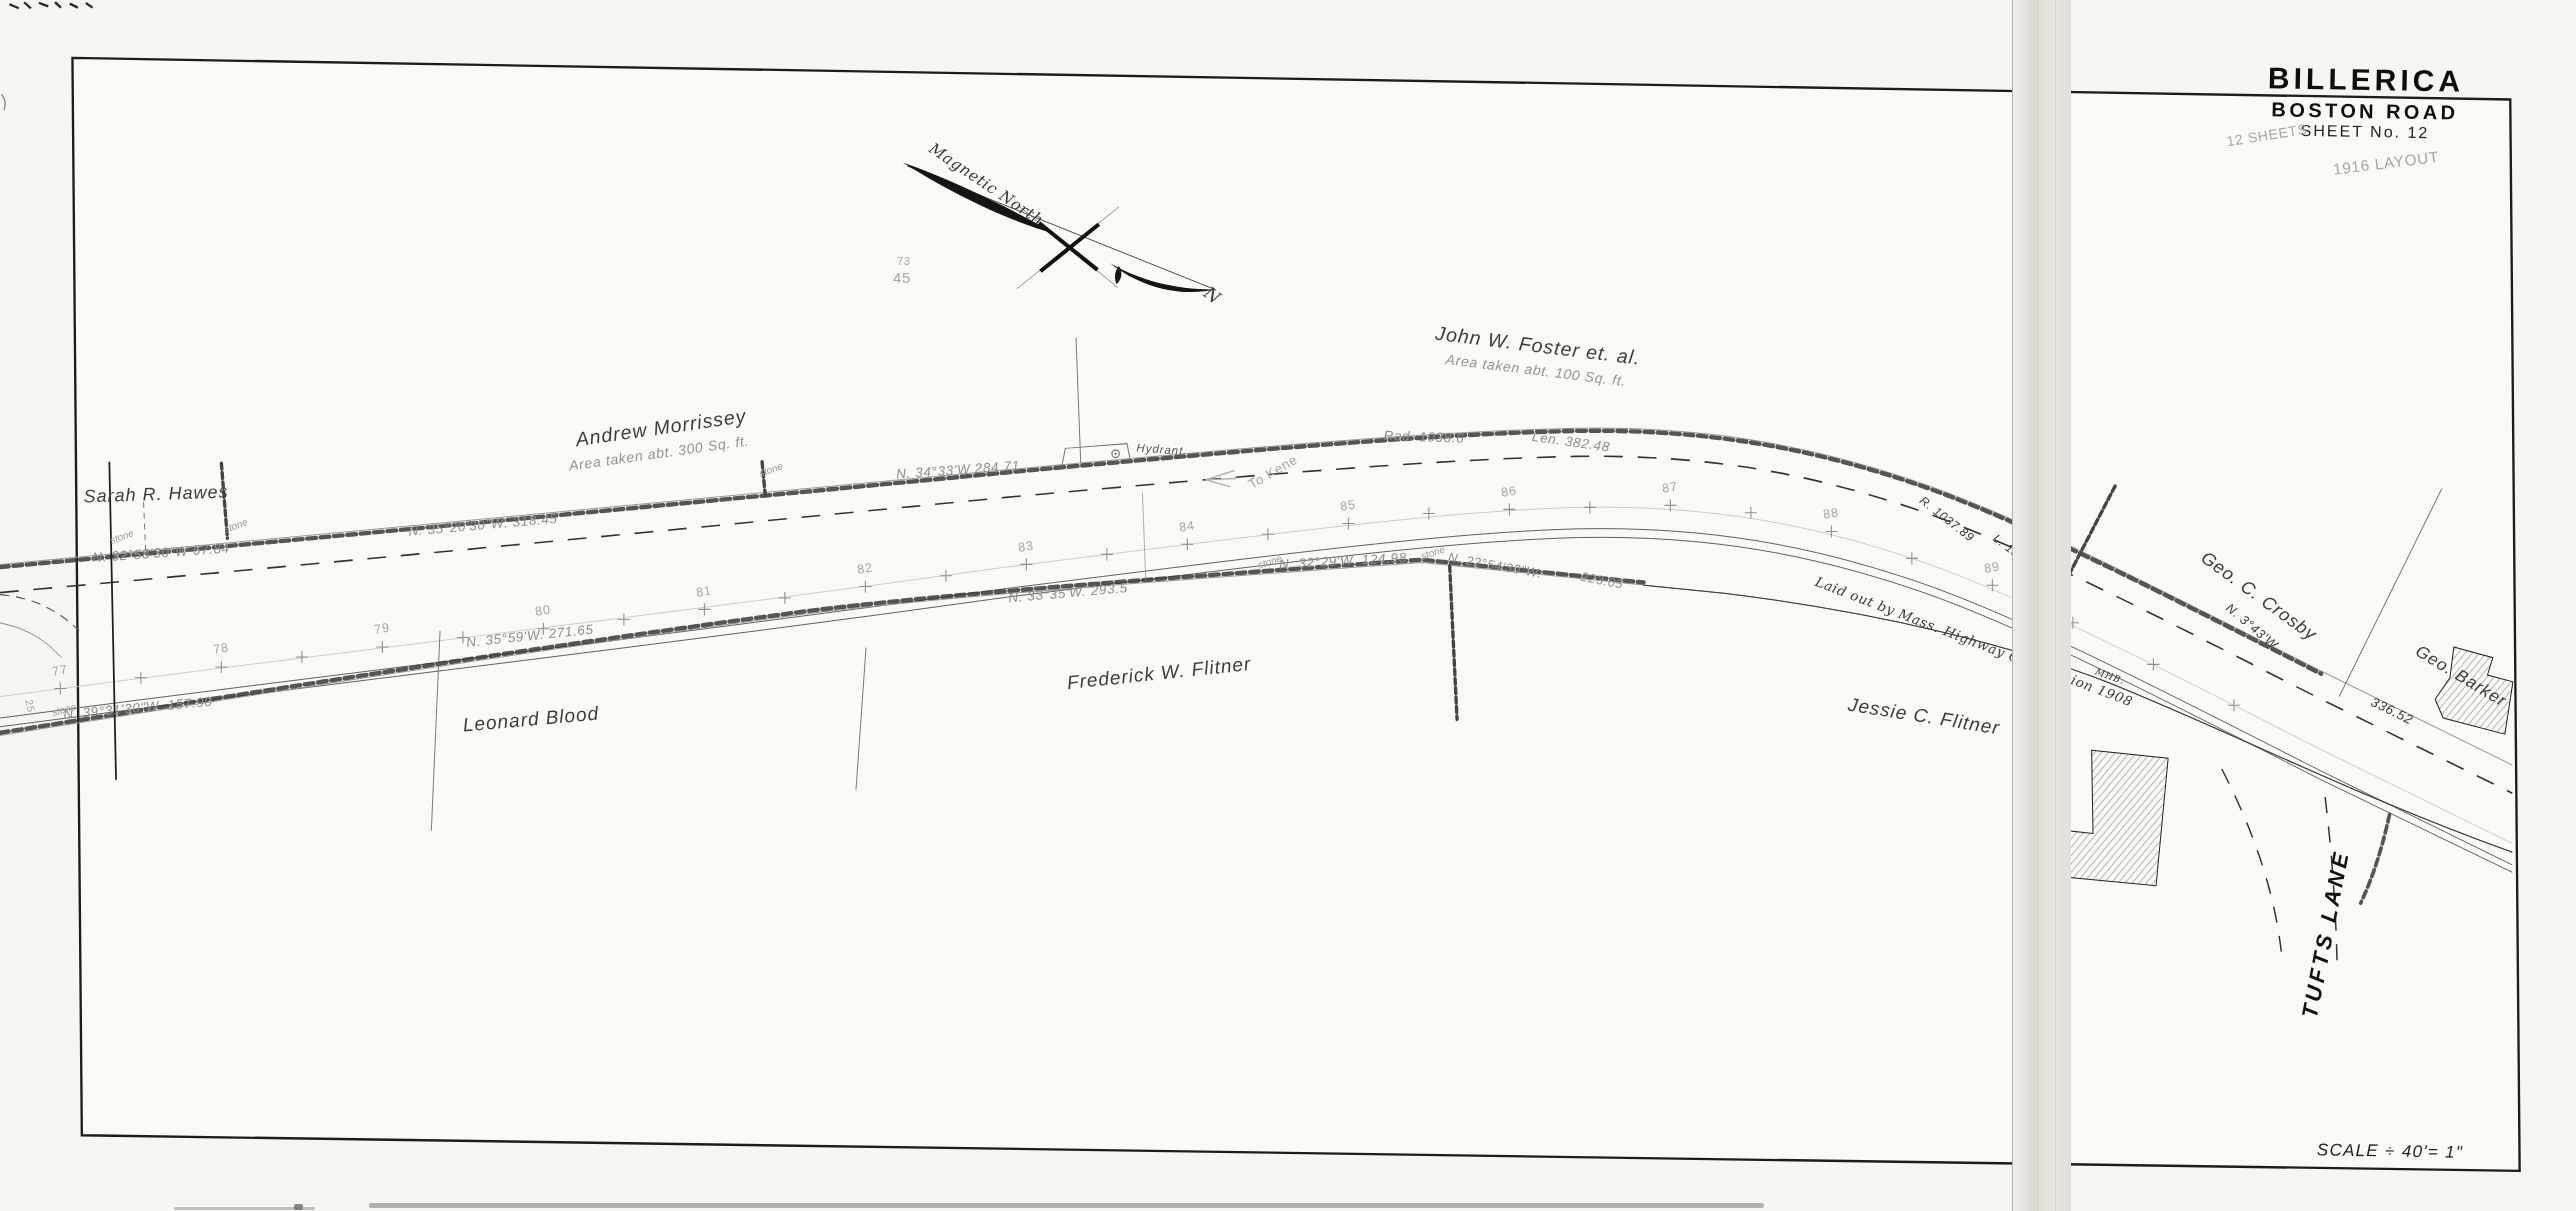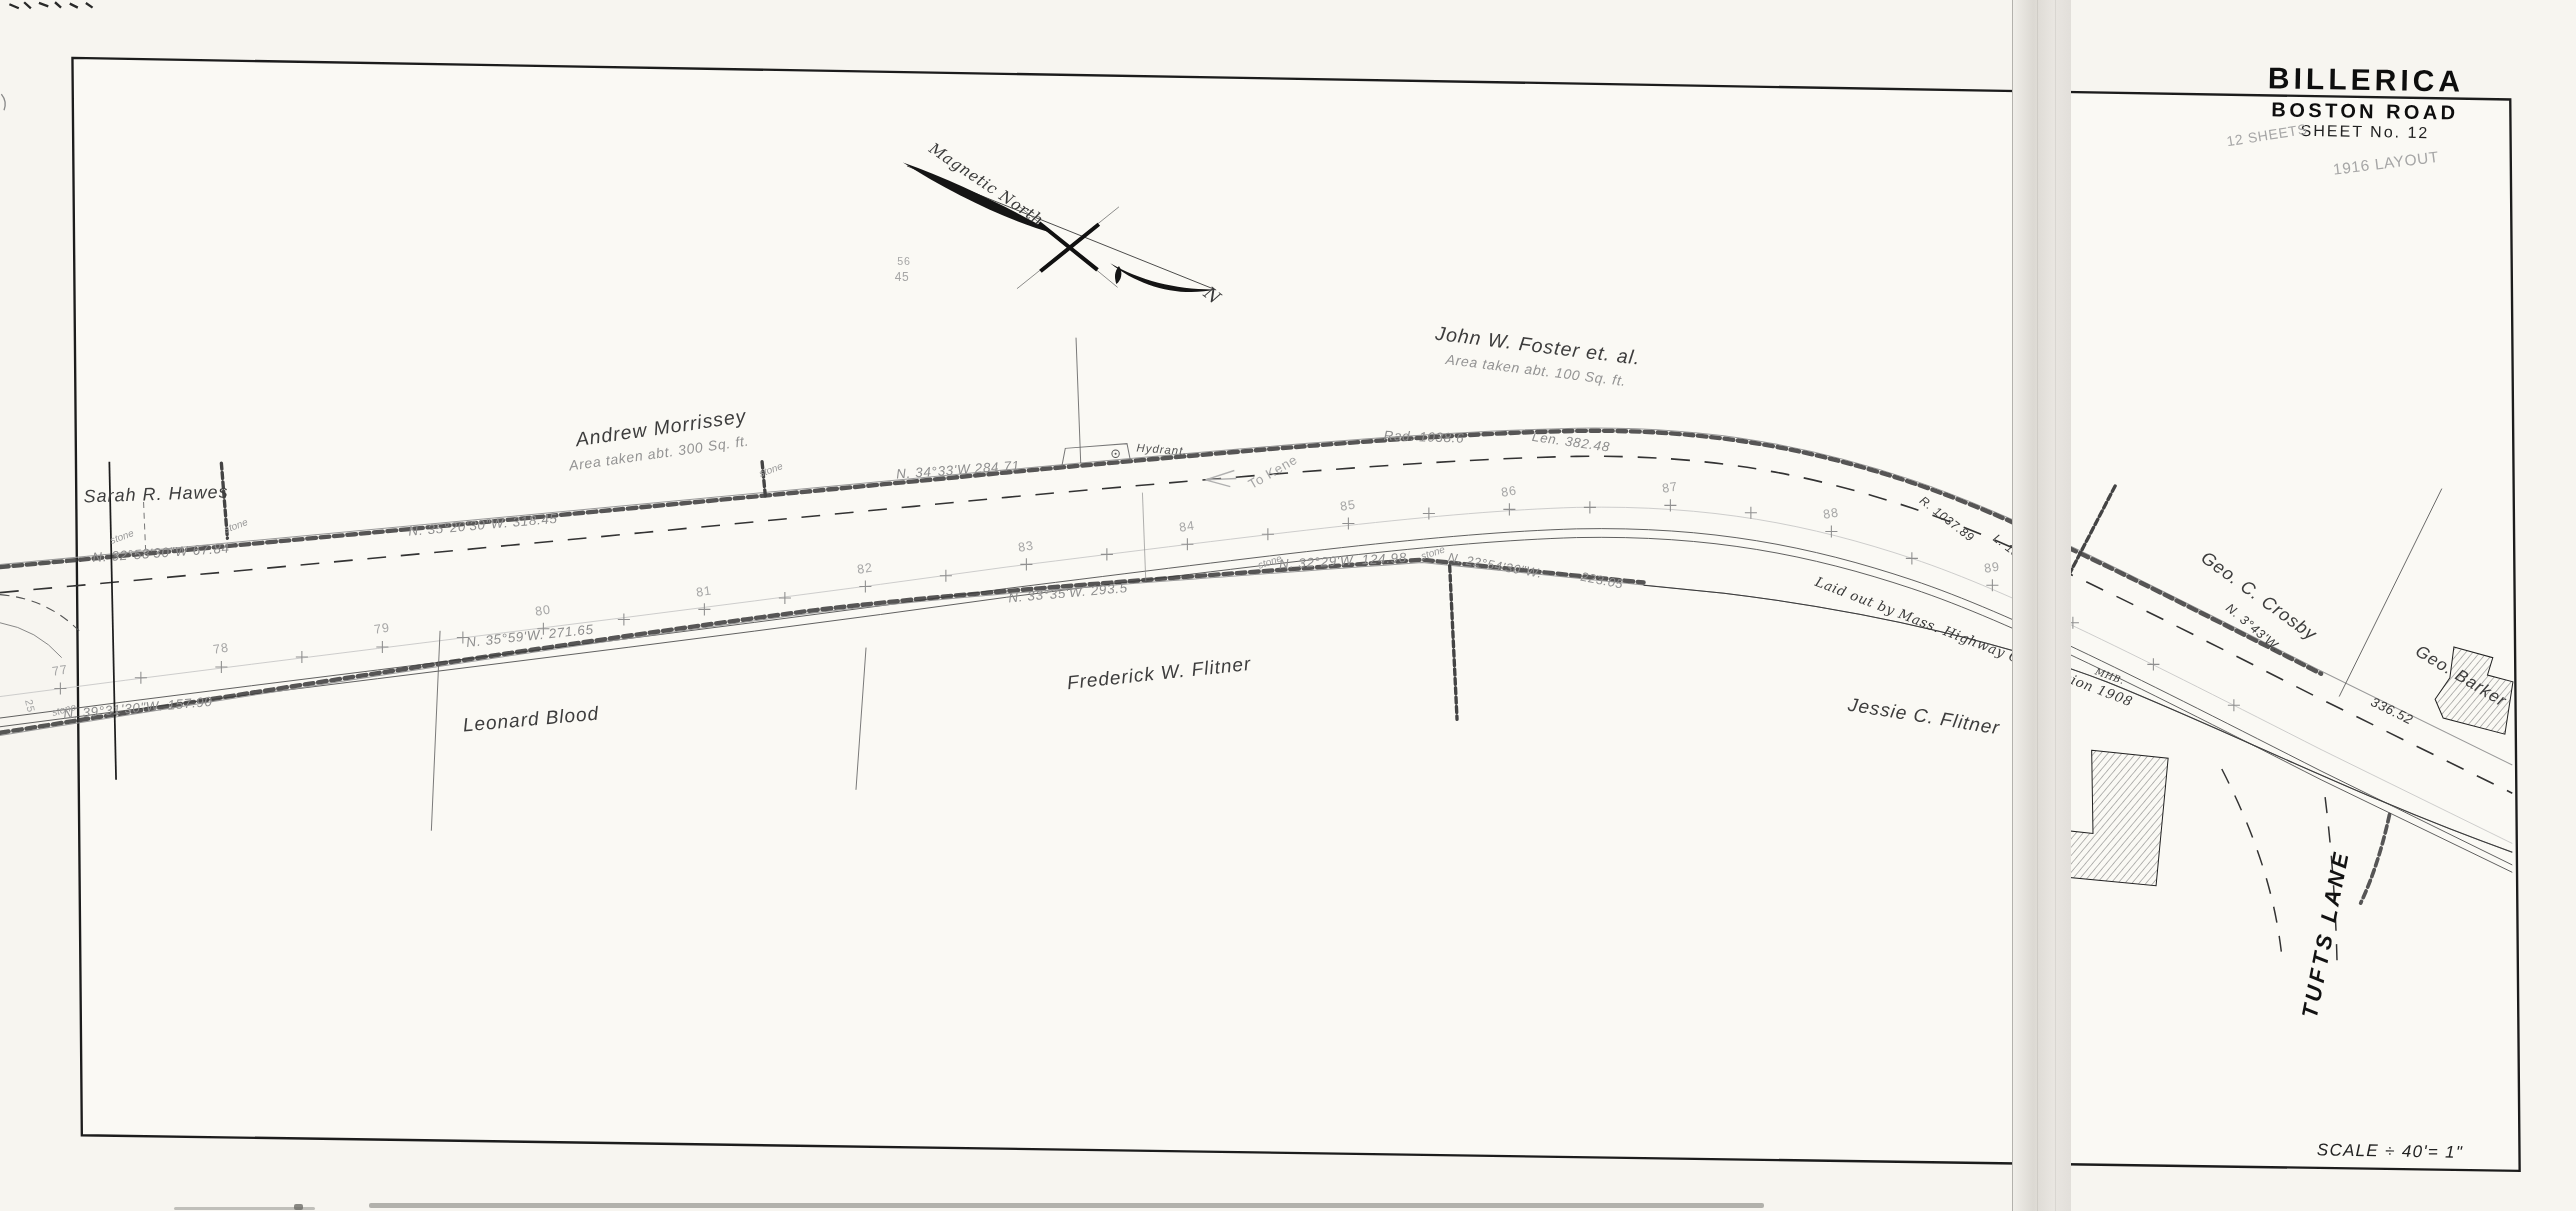--- a/index.html
+++ b/index.html
@@ -160,22 +160,22 @@
   <div class="lbl tufts" style="left:2326px;top:934px;--r:-79deg;font-size:22px;">TUFTS LANE</div>
 
   <div class="lbl stone" style="left:122px;top:537px;--r:-20deg;">stone</div>
   <div class="lbl stone" style="left:236px;top:526px;--r:-20deg;">stone</div>
   <div class="lbl stone" style="left:771px;top:470px;--r:-20deg;">stone</div>
   <div class="lbl stone" style="left:1270px;top:562px;--r:-18deg;">stone</div>
   <div class="lbl stone" style="left:1433px;top:553px;--r:-18deg;">stone</div>
   <div class="lbl stone" style="left:64px;top:710px;--r:-15deg;">stone</div>
 
   <div class="lbl pencil" style="left:1273px;top:472px;--r:-30deg;font-size:13.4px;">To Kene</div>
-  <div class="lbl pencil" style="left:904px;top:261px;font-size:10.7px;">56</div>
-  <div class="lbl pencil" style="left:902px;top:277px;font-size:12px;">45</div>
+  <div class="lbl pencil" style="left:904px;top:261px;font-size:10.7px;">73</div>
+  <div class="lbl pencil" style="left:902px;top:277px;font-size:15px;">45</div>
   <div class="lbl pencil" style="left:30px;top:706px;--r:78deg;font-size:10.7px;">25</div>
 
   <div id="edge">
     <div class="wrinkle" style="left:24px;"></div>
     <div class="wrinkle" style="left:42px;opacity:.6;"></div>
   </div>
   <div class="smudge" style="left:369px;top:1203px;width:1395px;height:4.7px;"></div>
   <div class="smudge" style="left:174px;top:1207px;width:141px;height:2.7px;opacity:.4;"></div>
   <div class="smudge" style="left:294px;top:1204px;width:9.4px;height:6px;opacity:.8;"></div>
 

